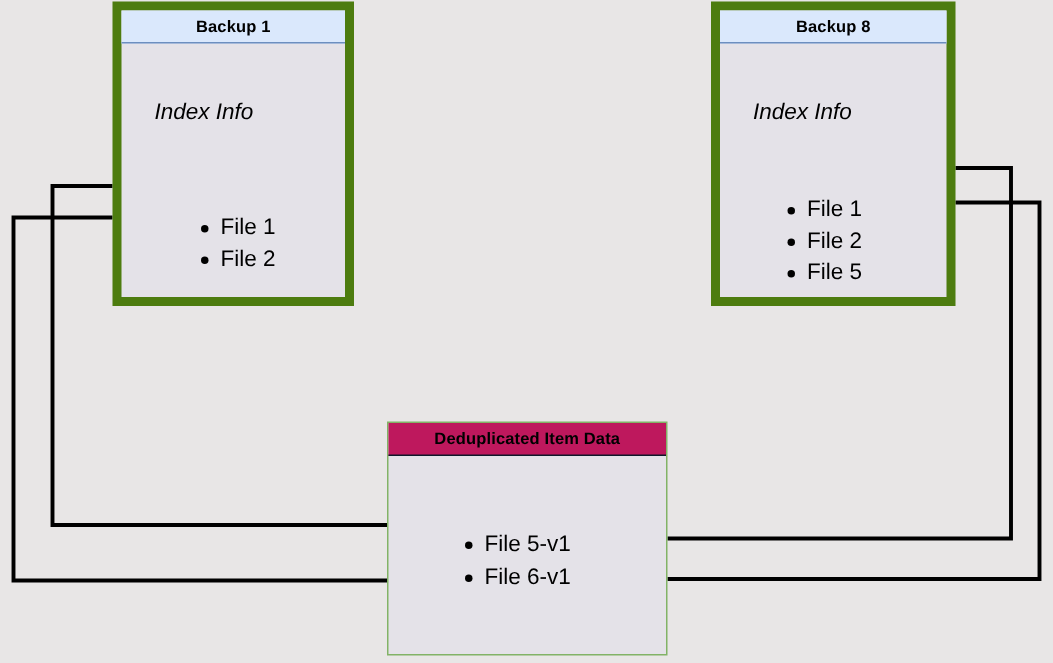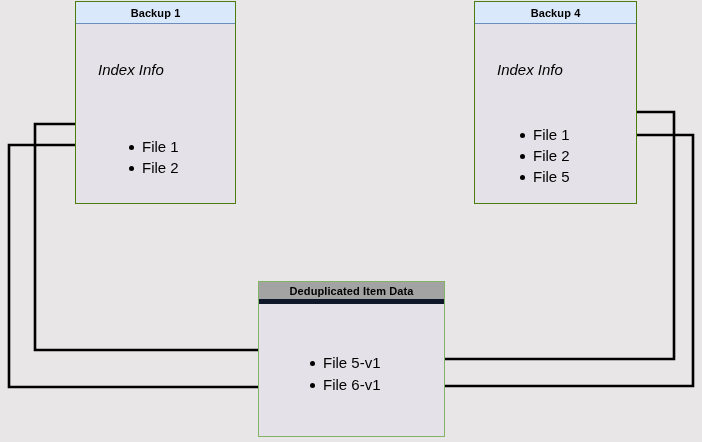--- a/index.html
+++ b/index.html
@@ -24,41 +24,41 @@
     position: absolute;
     left: 0; top: 0;
     width: 702px;
     height: 442px;
     pointer-events: none;
   }
   .box {
     position: absolute;
     box-sizing: border-box;
     background: #e4e2e8;
-    border: 1px solid #4d7c0f;
+    border: 6px solid #4d7c0f;
   }
   .box.green {
     border: 1px solid #82b366;
   }
   .box-header {
     box-sizing: border-box;
     height: 22px;
     background: #dae8fc;
     border-bottom: 1px solid #6c8ebf;
     display: flex;
     align-items: center;
     justify-content: center;
     font-size: 11px;
     font-weight: bold;
     color: #000000;
     letter-spacing: 0.1px;
   }
   .box.green .box-header {
-    background: #a3a3a3;
-    border-bottom: 5px solid #0f172a;
+    background: #be185d;
+    border-bottom: 1px solid #0f172a;
   }
   .box-body {
     position: relative;
     height: calc(100% - 22px);
   }
   .index-label {
     position: absolute;
     font-size: 15px;
     color: #000000;
     white-space: nowrap;
@@ -124,21 +124,21 @@
     <div class="box-body">
       <div class="index-label" style="left:22px; top:37px;">Index Info</div>
       <ul class="file-list" style="left:49px; top:112px;">
         <li>File 1</li>
         <li>File 2</li>
       </ul>
     </div>
   </div>
 
   <div class="box" style="left:474px; top:1px; width:163px; height:203px;">
-    <div class="box-header">Backup 4</div>
+    <div class="box-header">Backup 8</div>
     <div class="box-body">
       <div class="index-label" style="left:22px; top:37px;">Index Info</div>
       <ul class="file-list" style="left:41px; top:100px;">
         <li>File 1</li>
         <li>File 2</li>
         <li>File 5</li>
       </ul>
     </div>
   </div>
 

